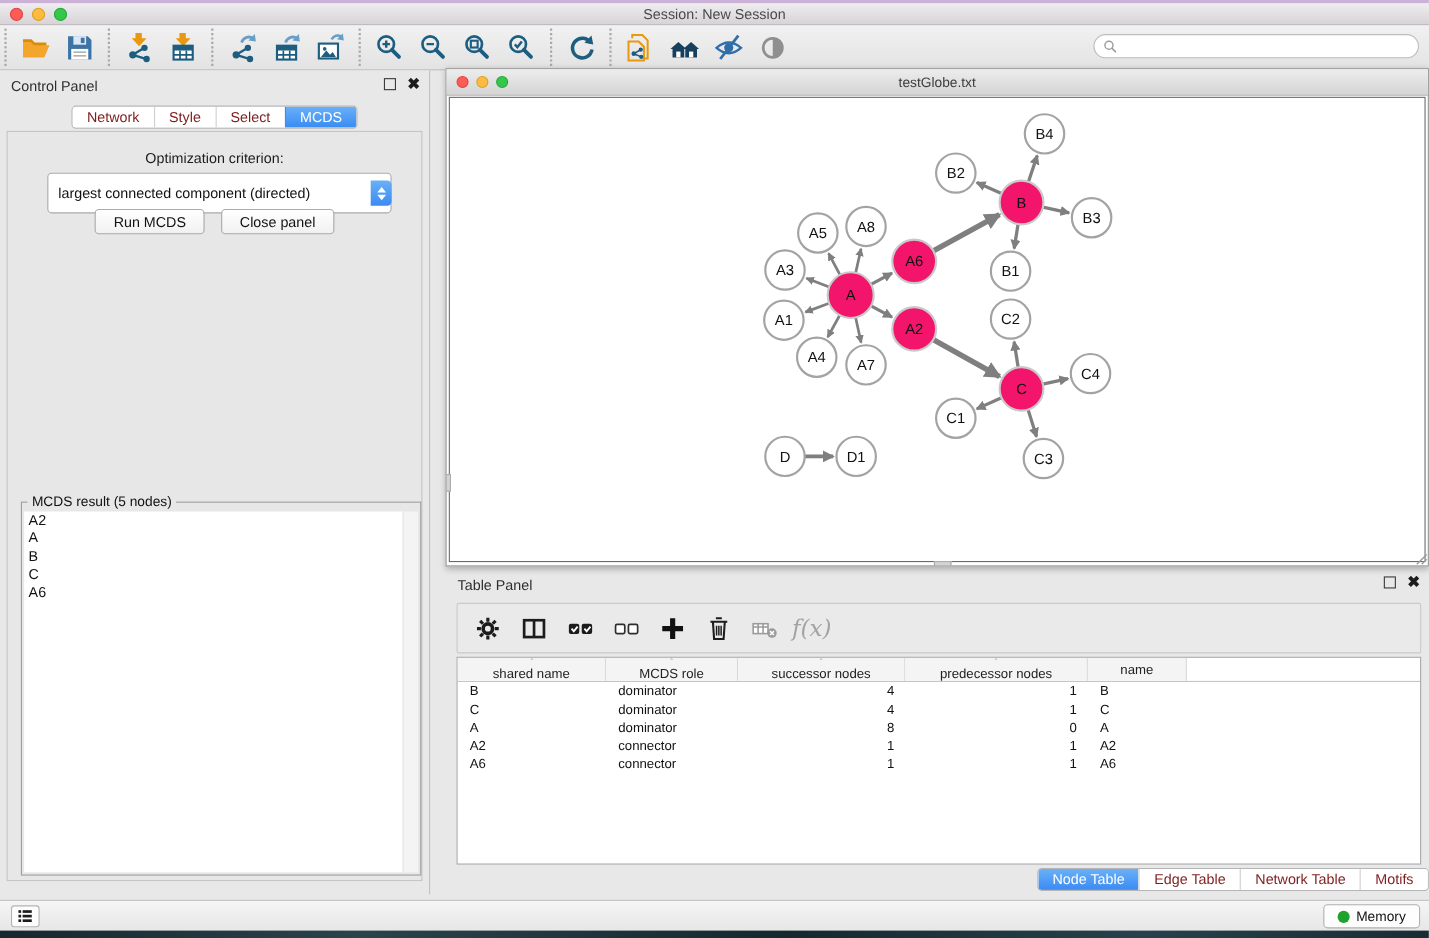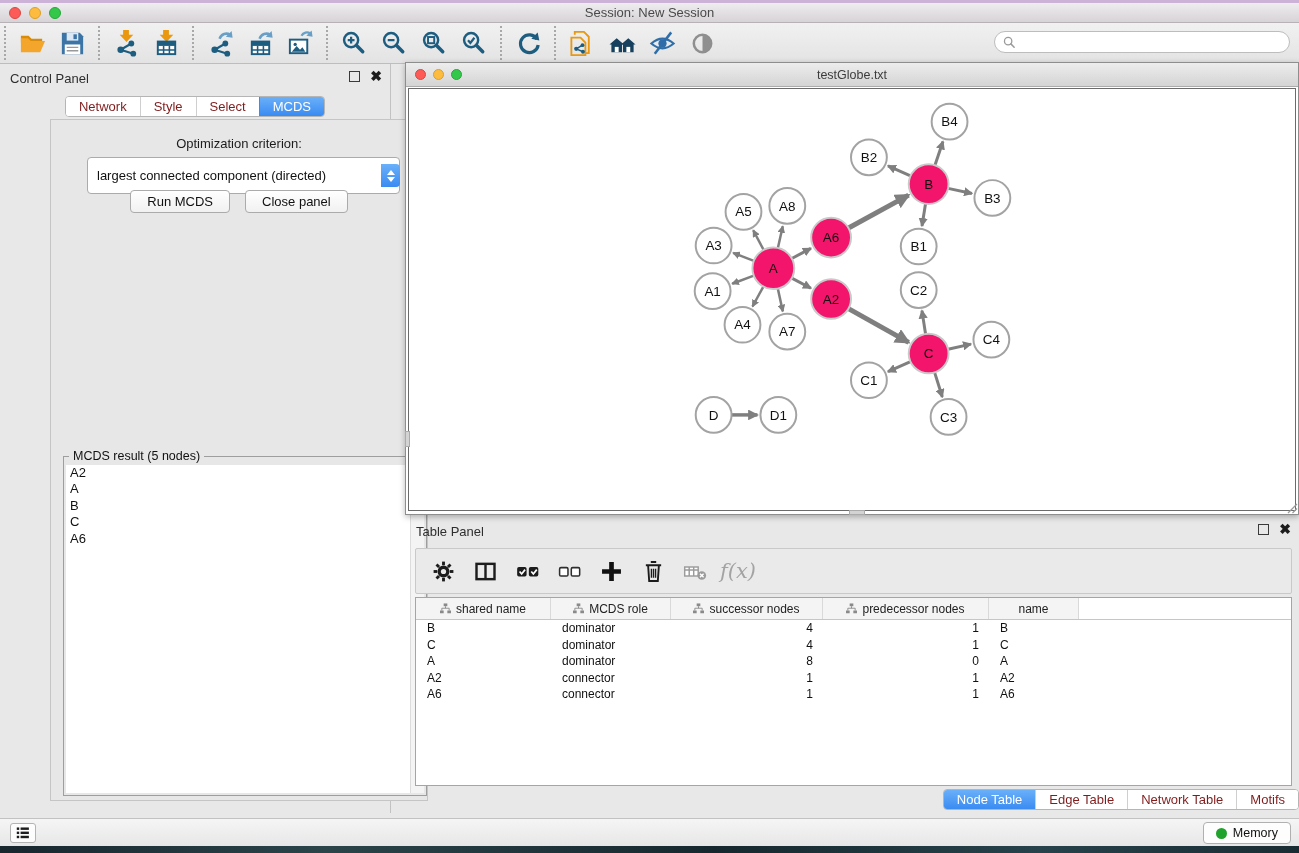--- a/index.html
+++ b/index.html
@@ -44,21 +44,21 @@
   .float-btn { width:11px; height:11px; border:1.5px solid #3a3a3a; background:transparent; }
   .close-btn { font-size:14px; font-weight:bold; color:#1c1c1c; line-height:11px; }
 
   .seg { display:inline-flex; border:1px solid #b5b5b5; border-radius:4px; overflow:hidden; background:#fff; height:21px; }
   .seg .sgi { padding:0 13px; font-size:13px; line-height:20px; color:#7f1d1d; border-left:1px solid #cfcfcf; background:#fff; cursor:default; white-space:nowrap; }
   .seg .sgi:first-child { border-left:none; }
   .seg .sgi.sel { background:linear-gradient(#6ab0f9,#3a8bf2); color:#fff; border-left-color:#3a8bf2; }
 
   .cp-tabs { position:absolute; left:0; top:32px; width:100%; text-align:center; }
 
-  .cp-body { position:absolute; left:6px; top:55px; width:378px; height:682px; background:#e7e7e7; border:1px solid #c5c5c5;margin-left:44px; }
+  .cp-body { position:absolute; left:6px; top:55px; width:378px; height:682px; background:#e7e7e7; border:1px solid #c5c5c5; }
   .opt-label { position:absolute; left:0; top:16px; width:100%; text-align:center; font-size:13px; color:#1c1c1c; }
   .combo { position:absolute; left:36px; top:37px; width:313px; height:37px; background:#fff; border:1px solid #ababab; border-radius:4px; display:flex; align-items:center; }
   .combo .combo-text { flex:1; font-size:13px; color:#111; padding-left:9px; white-space:nowrap; overflow:hidden; }
   .combo .stepper { width:19px; height:23px; margin:-1px -1px -1px 0; border-radius:0 4px 4px 0;
     background:linear-gradient(#6ab0f9,#3a8bf2); display:flex; flex-direction:column; align-items:center; justify-content:center; gap:2px; }
   .combo .stepper i { width:0; height:0; border-left:4px solid transparent; border-right:4px solid transparent; }
   .combo .stepper i.up { border-bottom:5px solid #fff; }
   .combo .stepper i.dn { border-top:5px solid #fff; }
 
   .cp-buttons { position:absolute; left:0; top:70px; width:100%; display:flex; justify-content:center; gap:15px; }
@@ -92,21 +92,21 @@
   .tp-header .tp-title { font-size:13px; color:#2e2e2e; margin-left:11px; }
   .tp-toolbar { position:absolute; left:10px; top:31px; width:877px; height:46px; background:#eaeaea;
     border:1px solid #c9c9c9; border-radius:2px; display:flex; align-items:center; gap:8px; padding-left:10px; }
   .tp-toolbar button { width:34px; height:36px; border:none; background:transparent; display:flex; align-items:center; justify-content:center; }
   .tp-toolbar button svg { width:27px; height:27px; }
   .fx-label { font-family:"DejaVu Serif", serif; font-style:italic; font-size:21px; color:#a3a3a3; }
 
   .data-table { position:absolute; left:10px; top:80px; width:877px; height:189px; background:#fff; border:1px solid #a5a5a5; overflow:hidden; }
   .dt-header { display:flex; height:22px; border-bottom:1px solid #c6c6c6; }
   .dt-hcell { background:#f4f4f4; border-right:1px solid #d9d9d9; display:flex; align-items:center; justify-content:center; gap:5px;
-    font-size:12px; color:#222; overflow:hidden; }
+    font-size:12px; color:#222; overflow:hidden;flex-direction:column; }
   .dt-row { display:flex; height:16.5px; align-items:center; }
   .dt-cell { font-size:12px; color:#111; white-space:nowrap; overflow:hidden; }
 
   .tp-tabs { position:absolute; left:0; top:272px; width:100%; text-align:right; }
 
   
   .status-bar { position:absolute; left:0; top:818px; width:1299px; height:28px;
     background:linear-gradient(#f5f5f5,#e7e7e7); border-top:1px solid #c2c2c2;padding-left:44px; }
   .sb-left-btn { position:absolute; left:10px; top:4px; width:26px; height:20px; background:#fdfdfd;
     border:1px solid #b4b4b4; border-radius:3px; display:flex; align-items:center; justify-content:center; }

